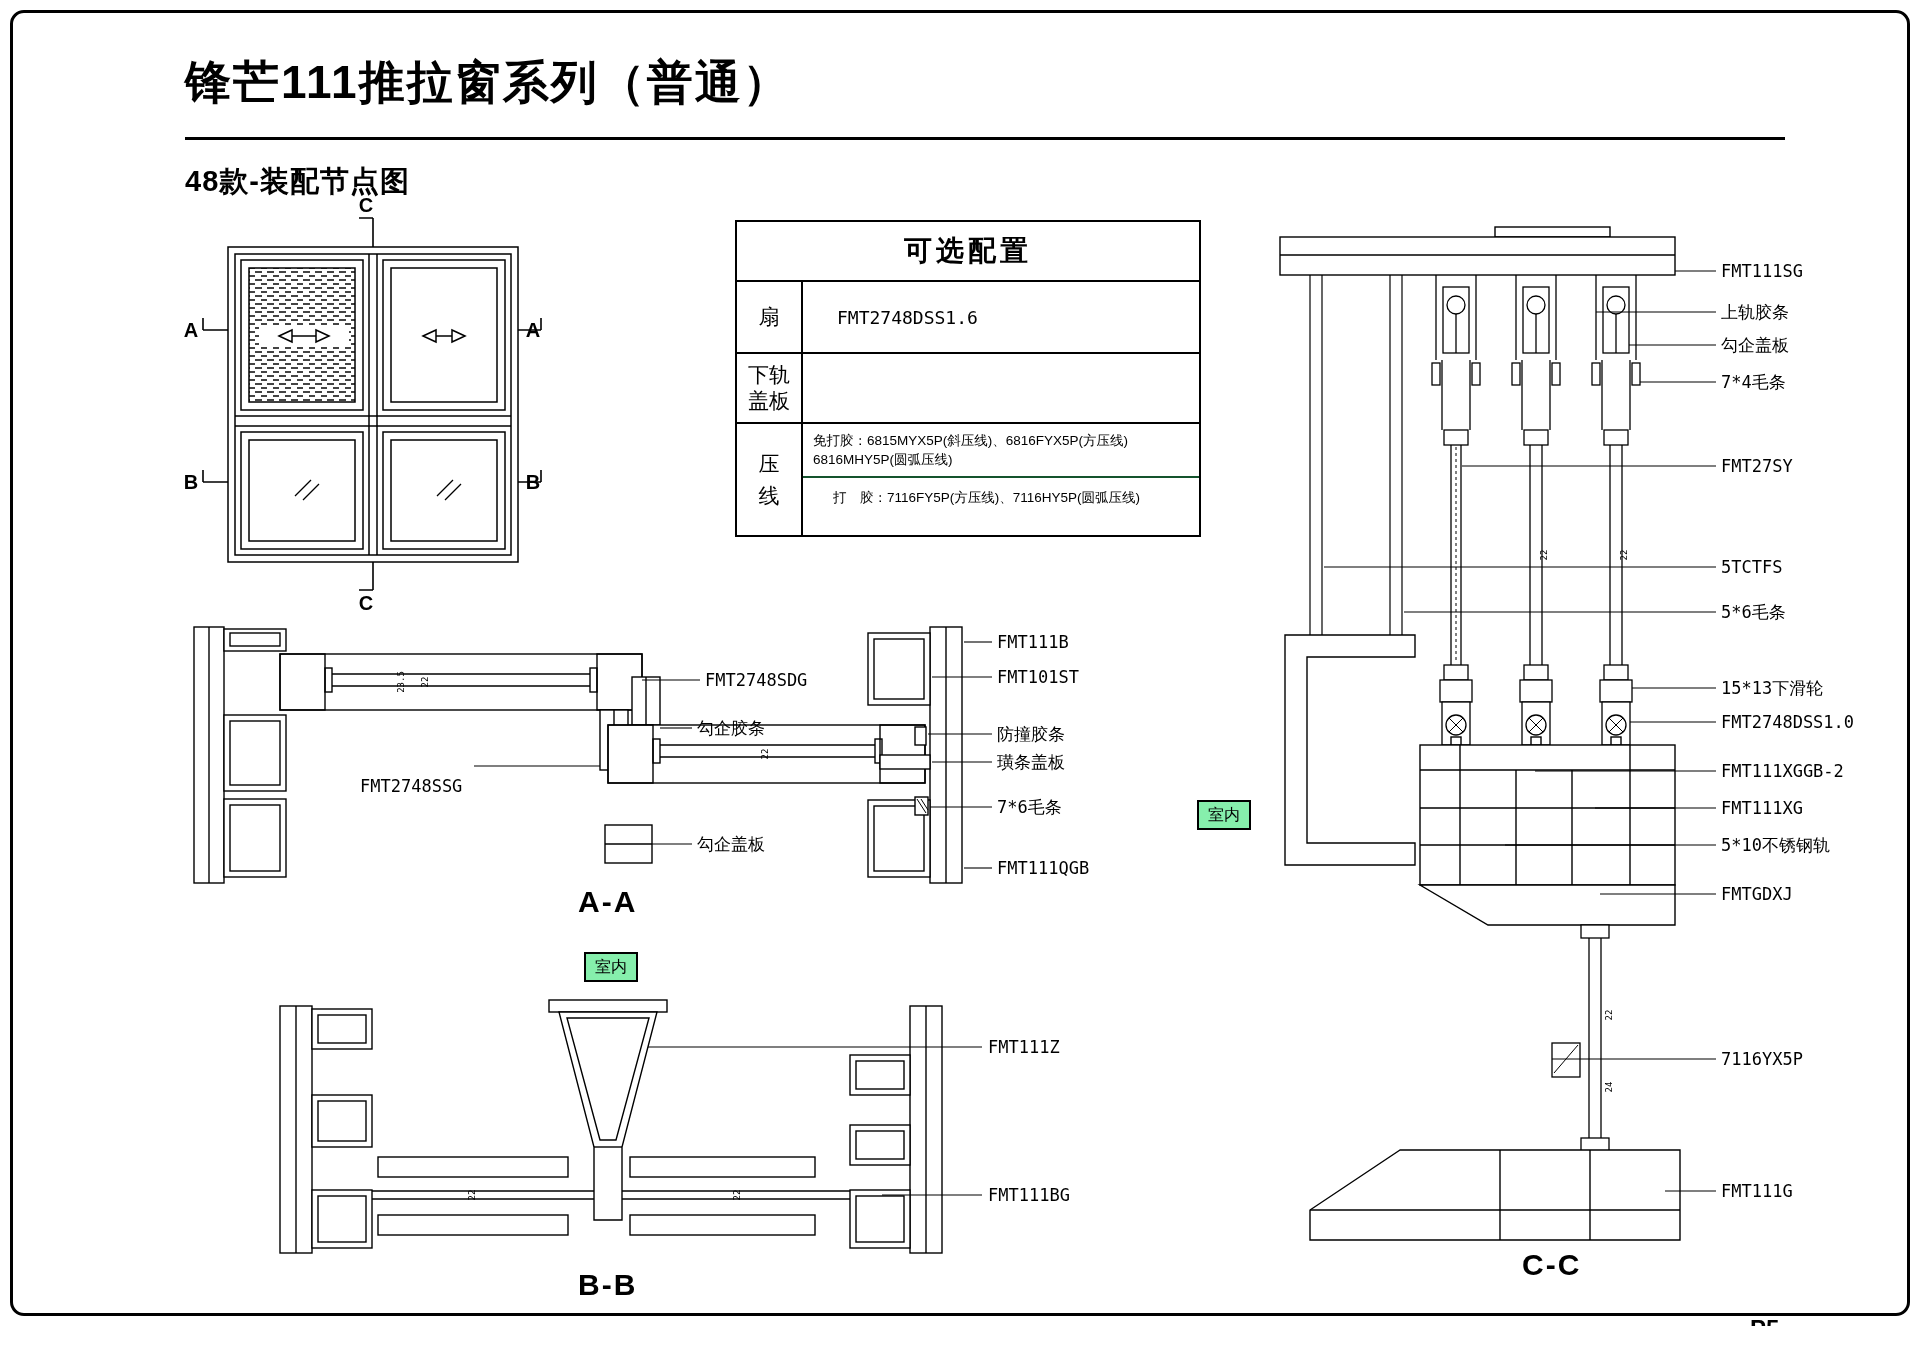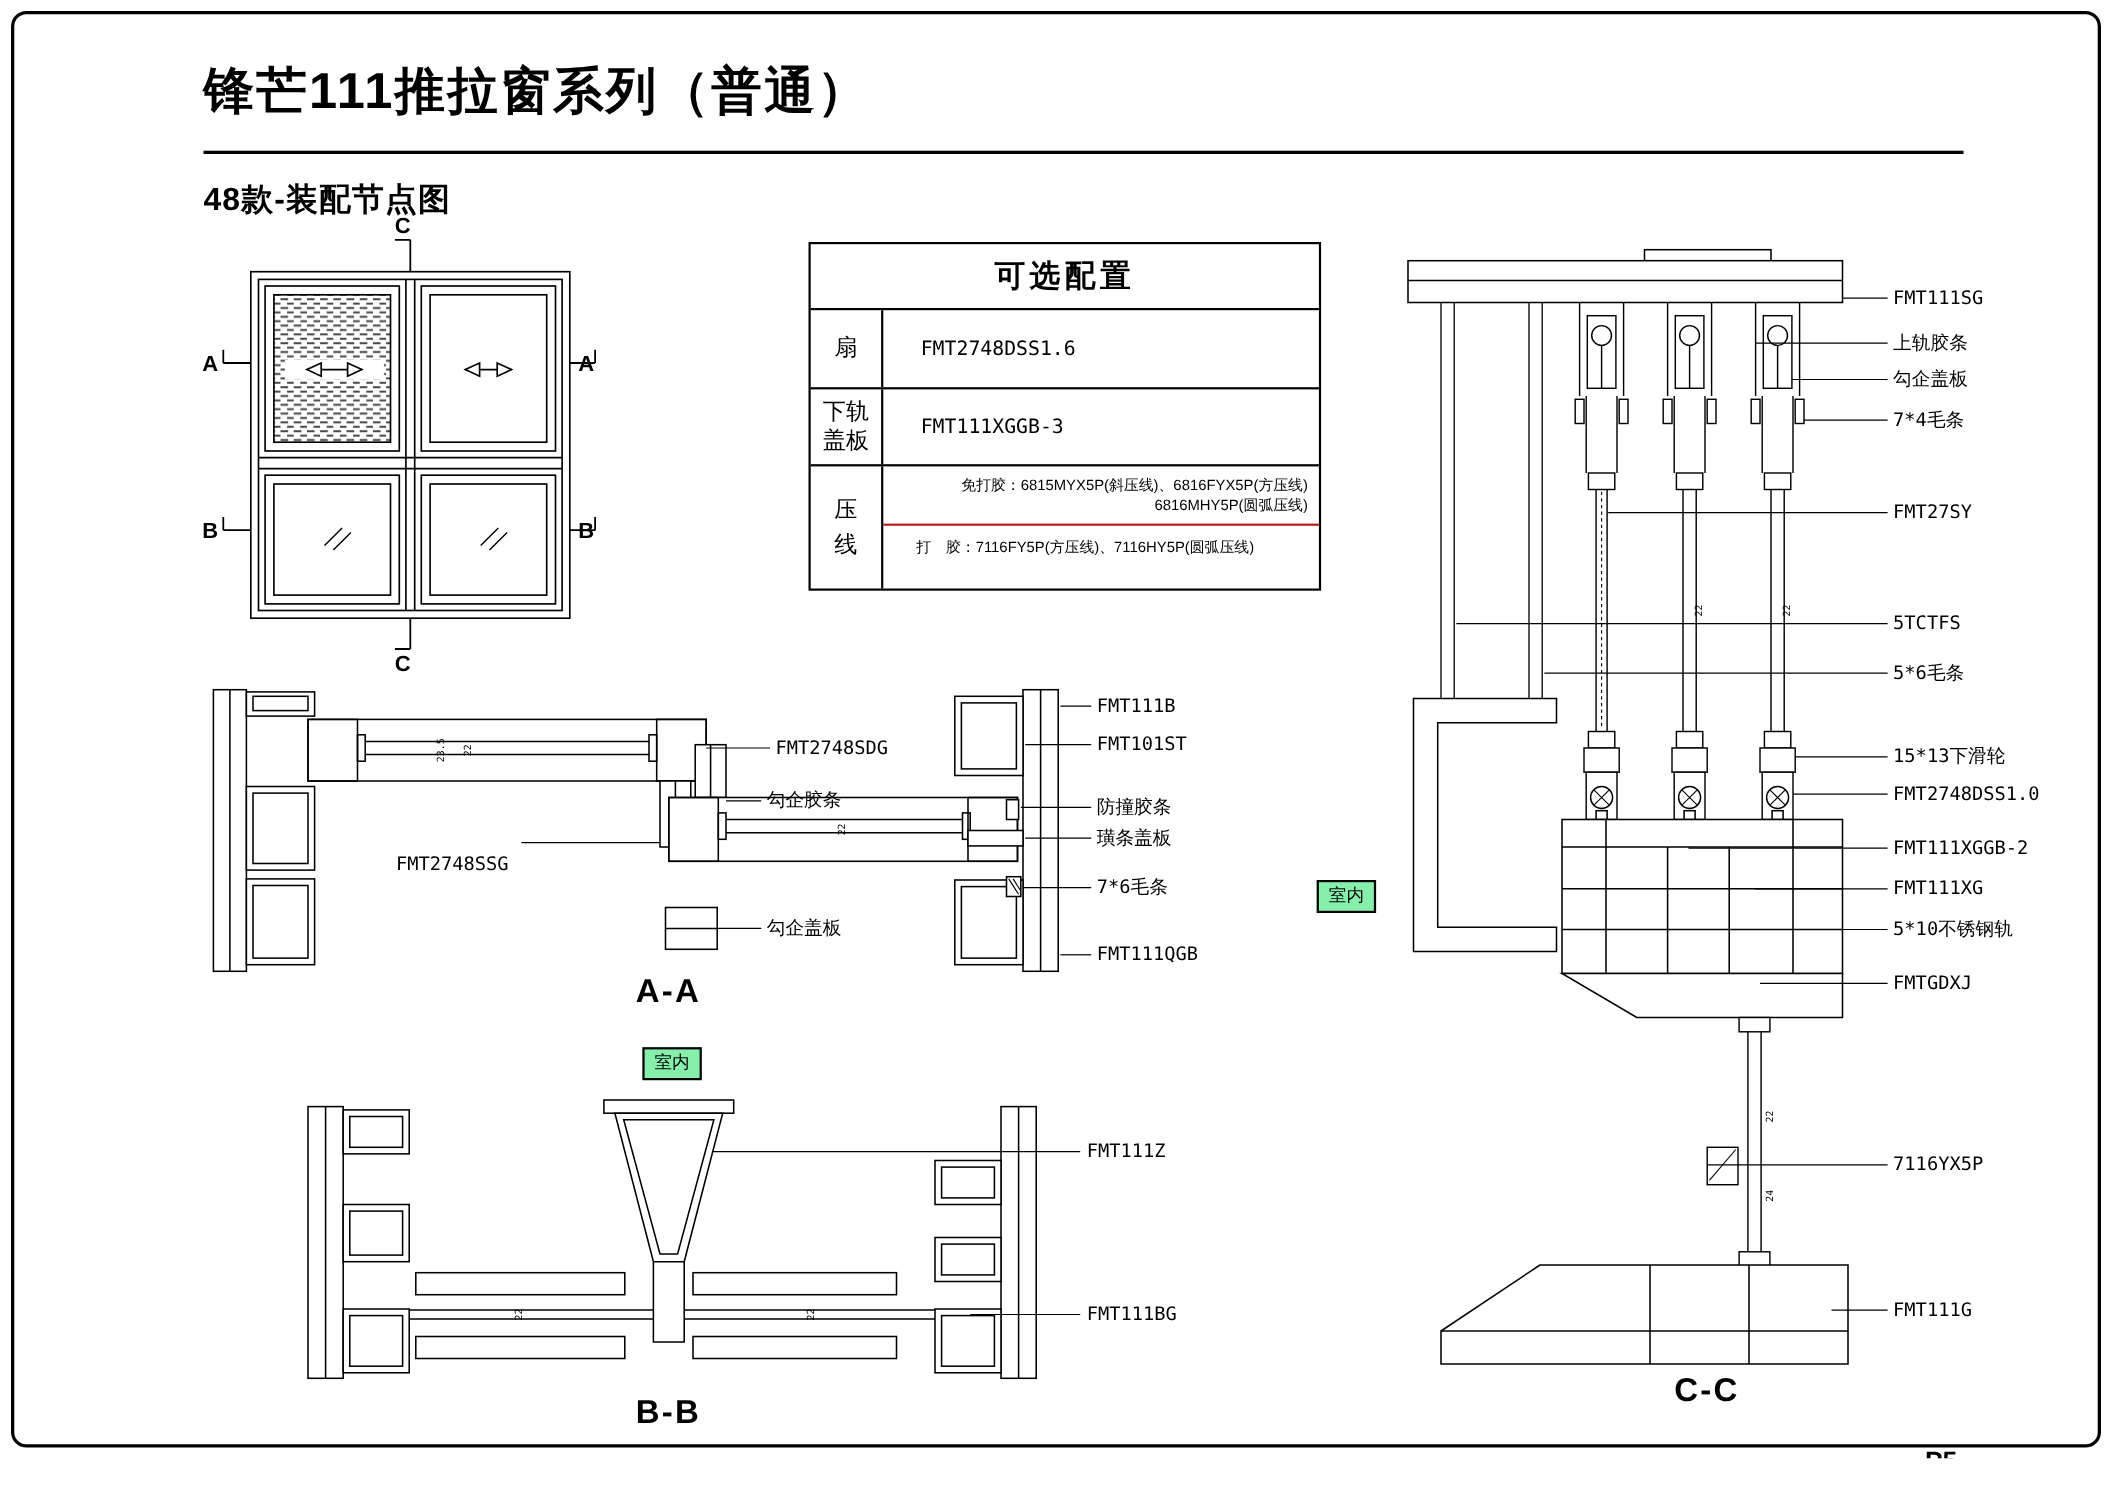--- a/index.html
+++ b/index.html
@@ -22,21 +22,21 @@
   .cfg{position:absolute;left:735px;top:220px;width:462px;border:2px solid #000;background:#fff;}
   .cfg-title{height:58px;border-bottom:2px solid #000;display:flex;align-items:center;
              justify-content:center;font-size:28px;font-weight:600;letter-spacing:4px;}
   .cfg-row{display:flex;border-bottom:2px solid #000;}
   .cfg-row:last-child{border-bottom:none;}
   .cfg-label{width:64px;border-right:2px solid #000;display:flex;flex-direction:column;
              align-items:center;justify-content:center;font-size:21px;line-height:26px;flex:0 0 auto;}
   .cfg-value{flex:1;display:flex;align-items:center;padding-left:34px;
              font-family:"DejaVu Sans Mono","Liberation Sans",monospace;font-size:18px;}
   .cfg-val-col{flex:1;display:flex;flex-direction:column;}
-  .cfg-sub-top{border-bottom:2px solid #b91c1c;padding:7px 10px;font-size:13.5px;line-height:19px;text-align:right;}
+  .cfg-sub-top{border-bottom:2px solid #14532d;padding:7px 10px;font-size:13.5px;line-height:19px;}
   .cfg-sub-bot{padding:10px 10px;font-size:13.5px;line-height:19px;margin-left:20px;}
   svg{display:block;}
 </style>
 </head>
 <body>
 
 <div class="page">
   <div class="page-border"></div>
 
   <div class="title">锋芒111推拉窗系列（普通）</div>
@@ -104,21 +104,20 @@
       <div class="cfg-label">
         <span>扇</span>
       </div>
       <div class="cfg-value">FMT2748DSS1.6</div>
     </div>
     <div class="cfg-row" style="height:68px">
       <div class="cfg-label">
         <span>下轨</span>
         <span>盖板</span>
       </div>
-      <div class="cfg-value">FMT111XGGB-3</div>
     </div>
     <div class="cfg-row" style="height:111px">
       <div class="cfg-label" style="line-height:32px">
         <span>压</span>
         <span>线</span>
       </div>
       <div class="cfg-val-col">
         <div class="cfg-sub-top">
           <div>免打胶：6815MYX5P(斜压线)、6816FYX5P(方压线)</div>
           <div>6816MHY5P(圆弧压线)</div>

